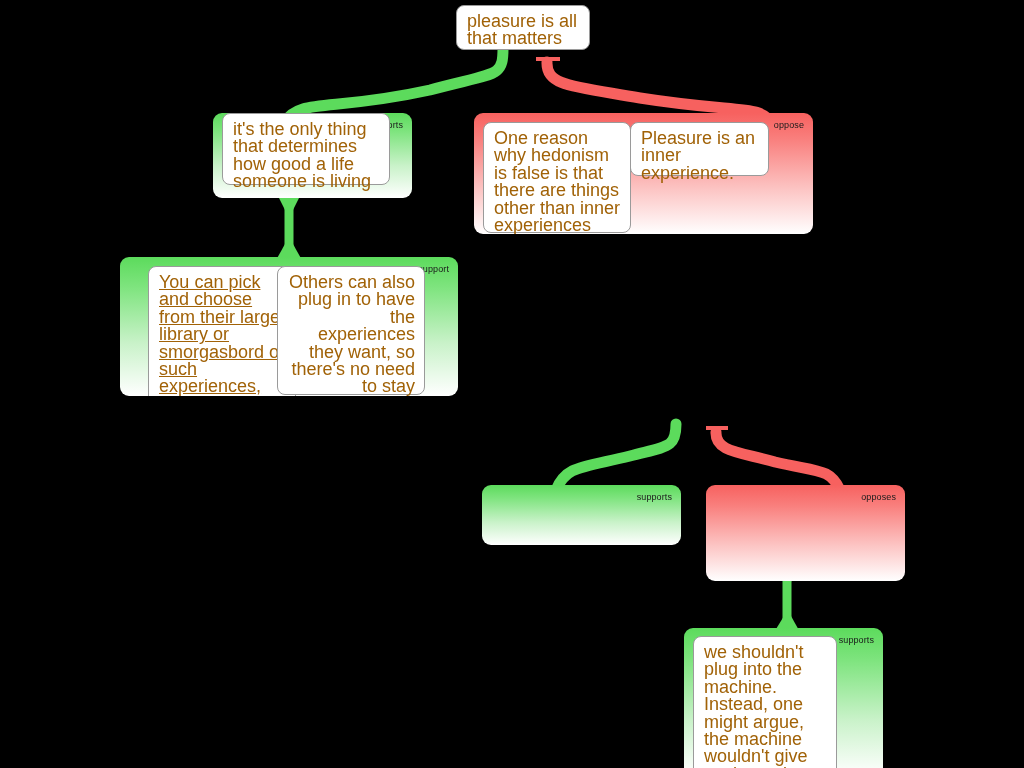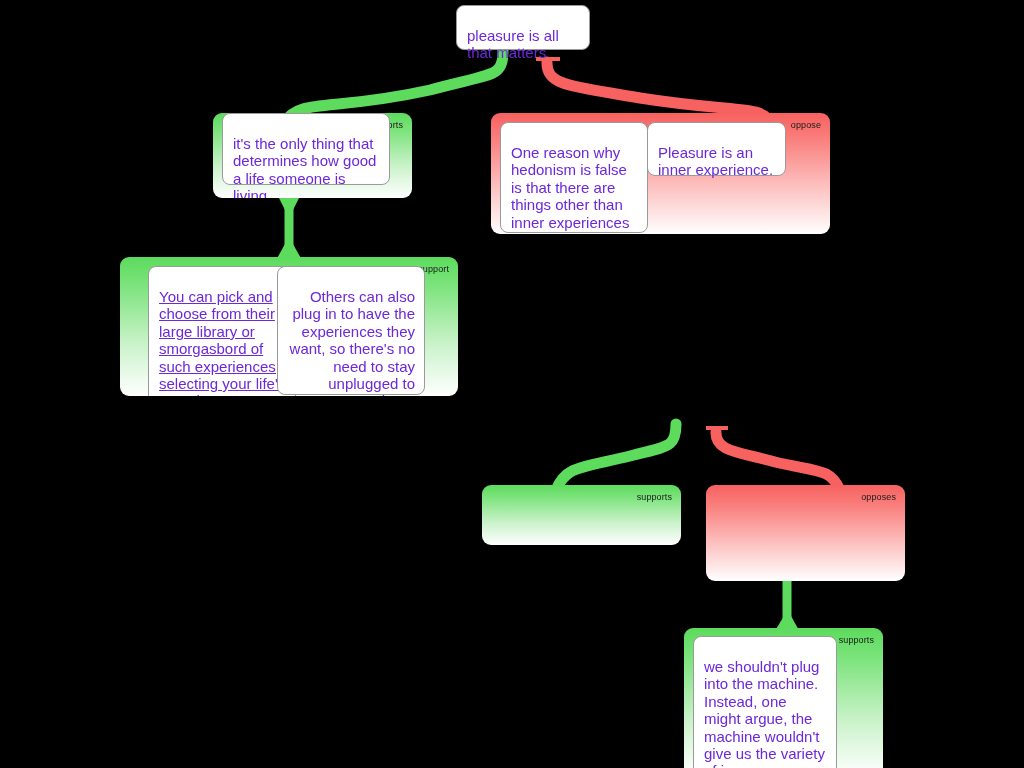--- a/index.html
+++ b/index.html
@@ -21,22 +21,22 @@
   .group .badge{
     position:absolute;top:7px;right:9px;
     font-size:9px;line-height:10px;color:#1a1a1a;letter-spacing:.1px;
     white-space:nowrap;
     padding-left:40px;
   }
 
   
   .card{
     position:absolute;background:#fff;border:1px solid #9a9a9a;border-radius:8px;
-    box-sizing:border-box;padding:21px 9px 7px 10px;
-    font-size:15px;line-height:17.4px;color:#6d28d9;
+    box-sizing:border-box;padding:7px 9px 7px 10px;
+    font-size:18px;line-height:17.4px;color:#a16207;
   }
   .card.free{box-shadow:0 0 0 0 transparent;}
 </style>
 </head>
 <body>
 
 <div id="stage">
 
   <svg id="links" viewBox="0 0 1024 768" width="1024" height="768" aria-hidden="true">
 
@@ -65,21 +65,21 @@
     <span>pleasure is all that matters</span>
   </div>
 
   <div class="group green" style="left:213px;top:113px;width:199px;height:85px;">
     <span class="badge">supports</span>
     <div class="card" style="left:9px;top:0;width:168px;height:72px;">
       <span>it's the only thing that determines how good a life someone is living</span>
     </div>
   </div>
 
-  <div class="group red" style="left:491px;top:113px;width:339px;height:121px;">
+  <div class="group red" style="left:474px;top:113px;width:339px;height:121px;">
     <span class="badge">oppose</span>
     <div class="card" style="left:156px;top:9px;width:139px;height:54px;">
       <span>Pleasure is an inner experience.</span>
     </div>
     <div class="card" style="left:9px;top:9px;width:148px;height:111px;">
       <span>One reason why hedonism is false is that there are things other than inner experiences that matter</span>
     </div>
   </div>
 
   <div class="group green" style="left:120px;top:257px;width:338px;height:139px;">

